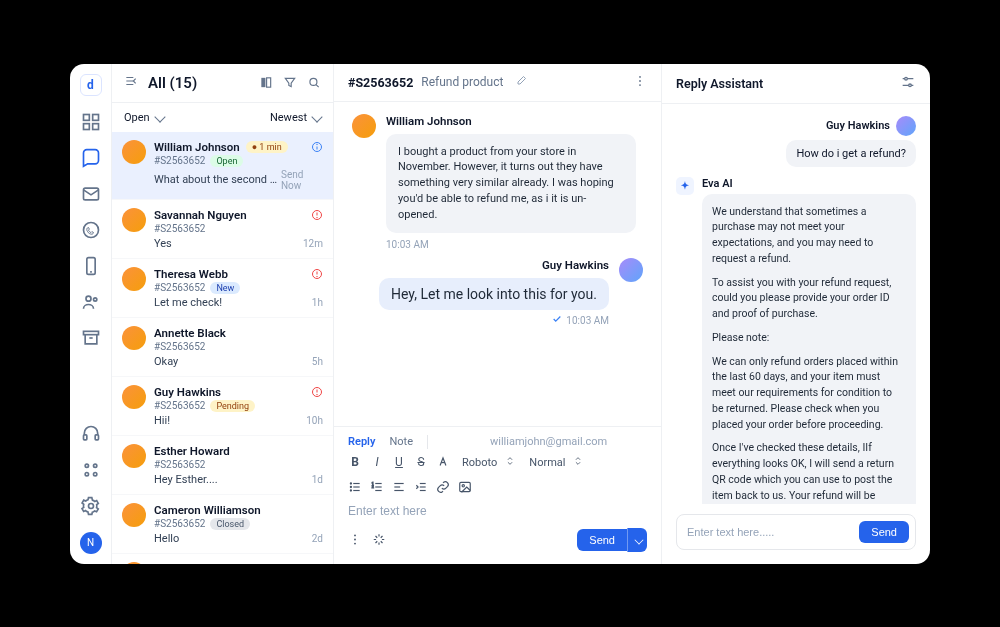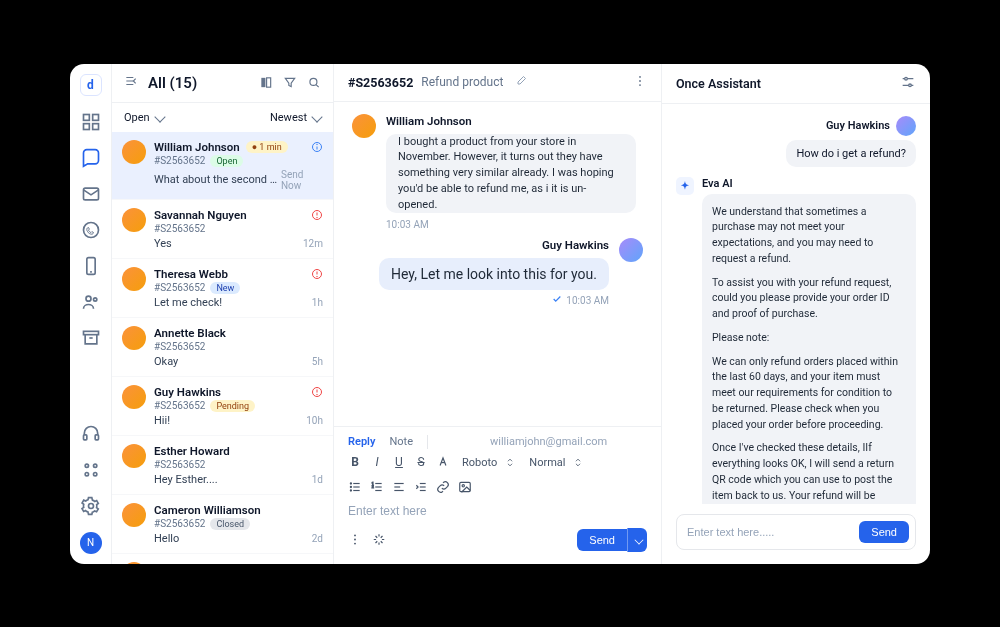--- a/index.html
+++ b/index.html
@@ -50,37 +50,37 @@
   .col-thread { flex:1; display:flex; flex-direction:column; border-right:1px solid #eef0f3; min-width:0; }
   .thread-top { display:flex; align-items:center; gap:8px; padding:10px 14px; border-bottom:1px solid #eef0f3; }
   .thread-top .tid { font-weight:700; font-size:12.5px; }
   .thread-top .subj { color:#64748b; }
   .thread-top .edit { color:#94a3b8; margin-left:4px; }
   .thread-top .more { margin-left:auto; color:#64748b; }
   .thread-body { flex:1; overflow:auto; padding: 12px 18px; }
   .thread-row { display:flex; gap:10px; margin-bottom:6px; }
   .thread-row .av { width:24px; height:24px; border-radius:50%; background: linear-gradient(135deg,#fb923c,#f59e0b); flex:0 0 24px; }
   .thread-row .who { font-size:11.5px; font-weight:600; margin-bottom:6px; }
-  .bubble-in { background:#f1f3f7; border-radius:10px; padding:0 12px; font-size:11px; line-height:1.45; color:#1f2937; max-width: 250px; }
+  .bubble-in { background:#f1f3f7; border-radius:10px; padding:10px 12px; font-size:11px; line-height:1.45; color:#1f2937; max-width: 250px; }
   .meta-left { font-size:10px; color:#94a3b8; margin-left:34px; margin-top:4px; }
   .thread-row.right { flex-direction:row-reverse; }
   .thread-row.right .who { text-align:right; }
   .bubble-out { background:#e7eefc; border-radius:10px; padding:8px 12px; font-size:14px; color:#1f2937; }
   .meta-right { font-size:10px; color:#94a3b8; text-align:right; margin-top:4px; display:flex; gap:4px; justify-content:flex-end; align-items:center; }
   .check { color:#3b82f6; }
 
   .composer { border-top:1px solid #eef0f3; padding:8px 14px 12px; }
   .composer .tabs { display:flex; gap:14px; font-size:11px; align-items:center; margin-bottom:6px; }
   .composer .tabs .reply { color:#2563eb; font-weight:600; }
   .composer .tabs .note  { color:#64748b; }
   .composer .tabs .sep   { width:1px; height:14px; background:#e5e7eb; }
   .composer .email { color:#94a3b8;margin-left:48px; }
   .toolbar { display:flex; gap:10px; align-items:center; color:#475569; margin-bottom:6px; flex-wrap:wrap; }
   .toolbar .grp { display:flex; gap:8px; align-items:center; }
-  .toolbar .fmt { display:flex; gap:4px; font-size:11px; padding:1px 2px; }
+  .toolbar .fmt { display:flex; align-items:center; gap:4px; font-size:11px; padding:1px 2px; }
   .toolbar .ic { width:14px; height:14px; display:inline-flex; align-items:center; justify-content:center; }
   .composer-input { width:100%; border:none; outline:none; font-size:12px; color:#94a3b8; padding:4px 0 10px; }
   .composer-input::placeholder { color:#94a3b8; }
   .composer-foot { display:flex; align-items:center; }
   .composer-foot .left-ics { display:flex; gap:10px; color:#475569; }
   .btn-send { margin-left:auto; display:flex; align-items:center; }
   .btn-send button { background:#2563eb; color:#fff; border:none; font-size:11px; padding:5px 12px; border-radius:6px 0 0 6px; cursor:pointer; }
   .btn-send .dd { background:#2563eb; color:#fff; width:20px; height:24px; border-radius:0 6px 6px 0; border-left:1px solid rgba(255,255,255,0.35); display:flex; align-items:center; justify-content:center; cursor:pointer; }
 
   
@@ -518,21 +518,21 @@
           <div class="dd">
                 <span class="chev" style="border-color:#fff; transform:rotate(45deg) scale(0.8);"></span>
               </div>
         </div>
       </div>
     </div>
   </div>
 
   <div class="col-assist">
     <div class="assist-top">
-      <span class="title">Once Assistant</span>
+      <span class="title">Reply Assistant</span>
       <span class="cfg"><svg width="16" height="16" viewBox="0 0 24 24" fill="none" stroke="currentColor" stroke-width="2">
               <line x1="4" y1="7" x2="20" y2="7"></line>
               <line x1="4" y1="17" x2="20" y2="17"></line>
               <circle cx="9" cy="7" r="2" fill="#fff"></circle>
               <circle cx="15" cy="17" r="2" fill="#fff"></circle>
             </svg></span>
     </div>
     <div class="assist-body">
       <div class="ask-row">
         <div class="who">

